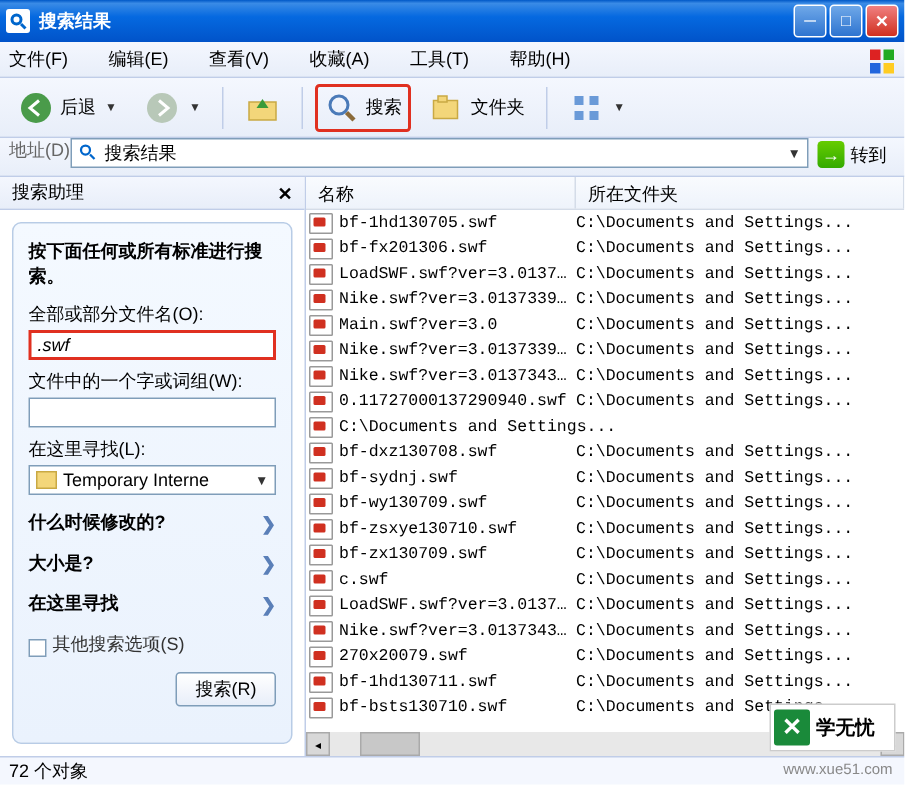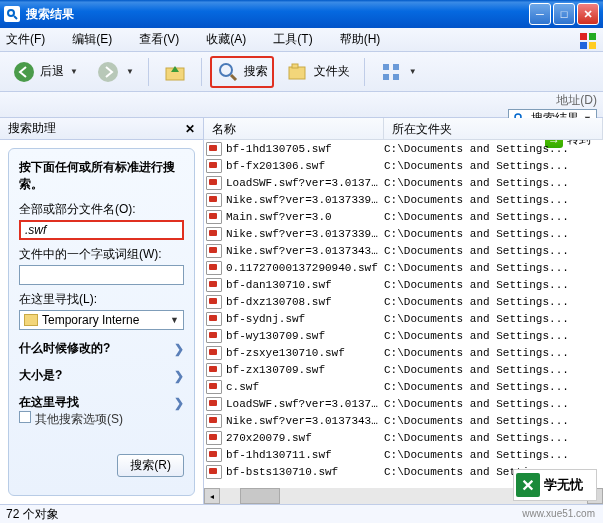--- a/index.html
+++ b/index.html
@@ -23,21 +23,21 @@
 
 
 .toolbar { height: 40px; background: linear-gradient(#f4f7fe, #e8eef9); border-bottom: 1px solid #c0cde8; display: flex; align-items: center; padding: 0 6px; gap: 6px; }
 .tb-btn { display: flex; align-items: center; gap: 4px; padding: 4px 6px; border-radius: 3px; cursor: default; }
 .tb-ico { width: 24px; height: 24px; display: inline-flex; align-items: center; justify-content: center; }
 .tb-sep { width: 1px; height: 28px; background: #c0cde8; margin: 0 2px; }
 .tb-drop { font-size: 8px; color: #333; margin-left: 2px; }
 .search-hl { border: 2px solid #e03020; padding: 2px 4px; }
 
 
-.addrbar { height: 26px; background: linear-gradient(#f4f7fe, #e8eef9); border-bottom: 1px solid #c0cde8; display: flex; align-items: flex-end; padding: 0 6px; gap: 0; flex-direction: column; }
+.addrbar { height: 26px; background: linear-gradient(#f4f7fe, #e8eef9); border-bottom: 1px solid #c0cde8; display: flex; align-items: flex-start; padding: 0 6px; gap: 0; }
 .addrbar .lbl { color: #666; }
 .addr-input { flex: 1; height: 20px; border: 1px solid #7f9db9; background: #fff; display: flex; align-items: center; padding: 0 4px; gap: 4px; }
 .addr-go { display: flex; align-items: center; gap: 4px; padding: 2px 6px; }
 .go-ico { width: 18px; height: 18px; background: linear-gradient(#6c0, #3a0); border-radius: 3px; display: flex; align-items: center; justify-content: center; color: #fff; font-weight: bold; }
 
 
 .content { display: flex; height: 386px; }
 
 
 .sidebar { width: 204px; border-right: 1px solid #c0cde8; display: flex; flex-direction: column; background: #fff; }
@@ -46,23 +46,23 @@
 .panel { margin: 8px; padding: 10px; border: 1px solid #b8cce6; border-radius: 6px; background: linear-gradient(#f4f9ff, #eaf2fd); flex: 1; overflow: hidden; }
 .panel-title { font-weight: bold; margin-bottom: 8px; }
 .panel-label { margin-top: 6px; margin-bottom: 2px; }
 .panel-input { width: 100%; height: 20px; border: 1px solid #7f9db9; padding: 0 4px; font-size: 12px; font-family: inherit; font-style: italic; }
 .hl-input { border: 2px solid #e03020; }
 .panel-select { width: 100%; height: 20px; border: 1px solid #7f9db9; background: #fff; display: flex; align-items: center; padding: 0 4px; margin-top: 2px; }
 .panel-select .folder-ico { width: 14px; height: 12px; background: #f3d67a; border: 1px solid #c9a944; margin-right: 4px; }
 .drop-arrow { margin-left: auto; font-size: 9px; color: #333; }
 .exp-row { display: flex; align-items: center; justify-content: space-between; margin-top: 10px; font-weight: bold; cursor: default; }
 .exp-arrow { color: #5a7fb8; }
-.adv { display: flex; align-items: flex-start; gap: 4px; color: #333; }
+.adv { margin-top: 10px; display: flex; align-items: flex-end; gap: 4px; color: #333; }
 .adv-chk { width: 12px; height: 12px; border: 1px solid #7f9db9; background: #fff; }
-.panel-btns { margin-top: 26px; text-align: right; }
+.panel-btns { margin-top: 10px; text-align: right; }
 .std-btn { padding: 2px 12px; border: 1px solid #7f9db9; background: linear-gradient(#fff, #e8eef9); border-radius: 3px; font-size: 12px; font-family: inherit; }
 
 
 .filelist { flex: 1; display: flex; flex-direction: column; overflow: hidden; }
 .list-hdr { height: 22px; background: linear-gradient(#f9fbfe, #eef3fb); border-bottom: 1px solid #d4dce8; display: flex; }
 .list-hdr .col { border-right: 1px solid #d4dce8; padding: 3px 8px; }
 .col-name { width: 180px; }
 .col-folder { flex: 1; }
 .rows { flex: 1; overflow: hidden; }
 .row { display: flex; height: 17px; align-items: center; }
@@ -280,21 +280,20 @@
           <span class="nm">Nike.swf?ver=3.01373430...</span>
           <span class="loc">C:\Documents and Settings...</span>
         </div>
         <div class="row">
           <span class="fico"></span>
           <span class="nm">0.11727000137290940.swf</span>
           <span class="loc">C:\Documents and Settings...</span>
         </div>
         <div class="row">
           <span class="fico"></span>
-          <span class="nm">bf-dan130710.swf</span>
           <span class="loc">C:\Documents and Settings...</span>
         </div>
         <div class="row">
           <span class="fico"></span>
           <span class="nm">bf-dxz130708.swf</span>
           <span class="loc">C:\Documents and Settings...</span>
         </div>
         <div class="row">
           <span class="fico"></span>
           <span class="nm">bf-sydnj.swf</span>

